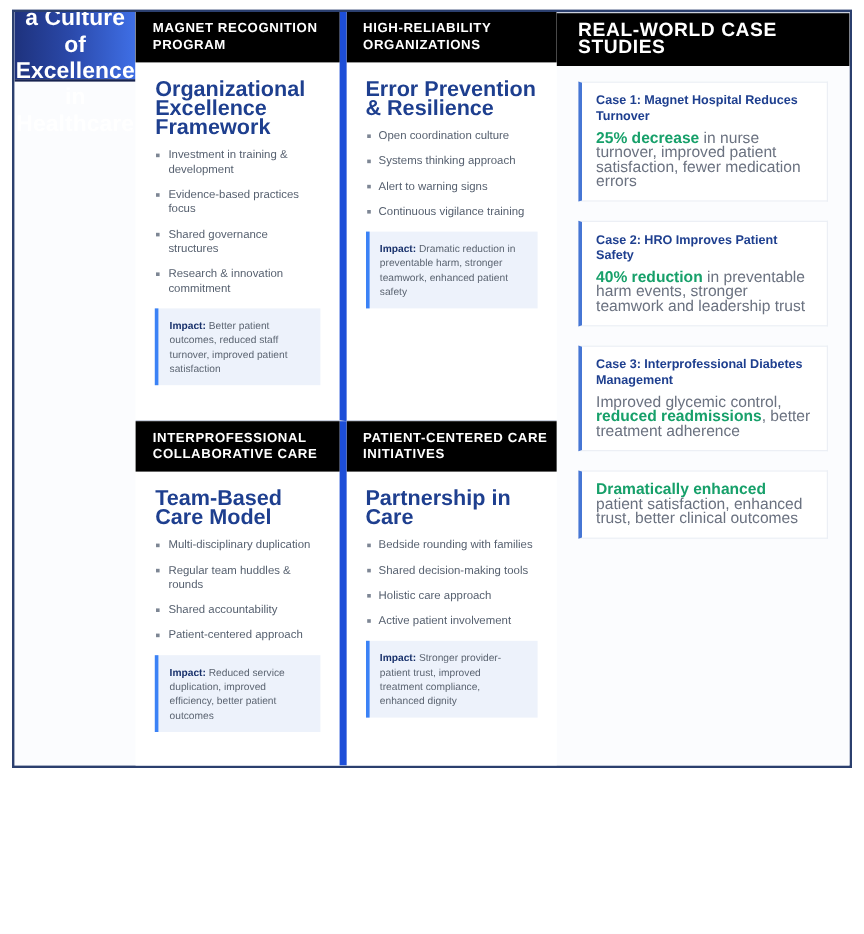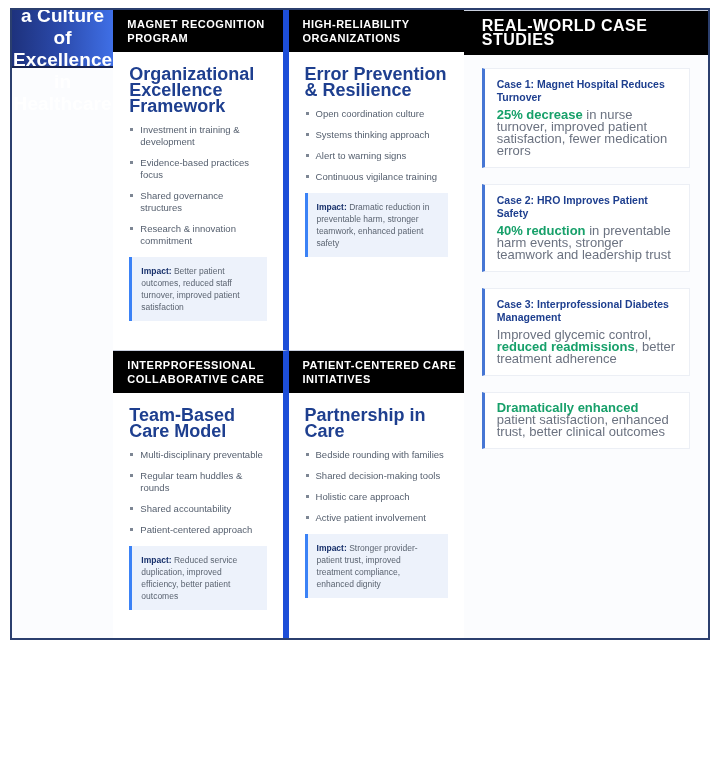--- a/index.html
+++ b/index.html
@@ -224,21 +224,21 @@
             <div class="impact-text"><span class="impact-label">Impact:</span> <span>Dramatic reduction in preventable harm, stronger teamwork, enhanced patient safety</span></div>
           </div>
         </div>
       </div>
 
       <div class="quad col-left">
         <div class="band">INTERPROFESSIONAL COLLABORATIVE CARE</div>
         <div class="quad-body">
           <div class="quad-heading">Team-Based Care Model</div>
           <ul class="bullets">
-            <li>Multi-disciplinary preventable</li>
+            <li>Multi-disciplinary duplication</li>
             <li>Regular team huddles &amp; rounds</li>
             <li>Shared accountability</li>
             <li>Patient-centered approach</li>
           </ul>
           <div class="impact-box">
             <div class="impact-text"><span class="impact-label">Impact:</span> <span>Reduced service duplication, improved efficiency, better patient outcomes</span></div>
           </div>
         </div>
       </div>
 

